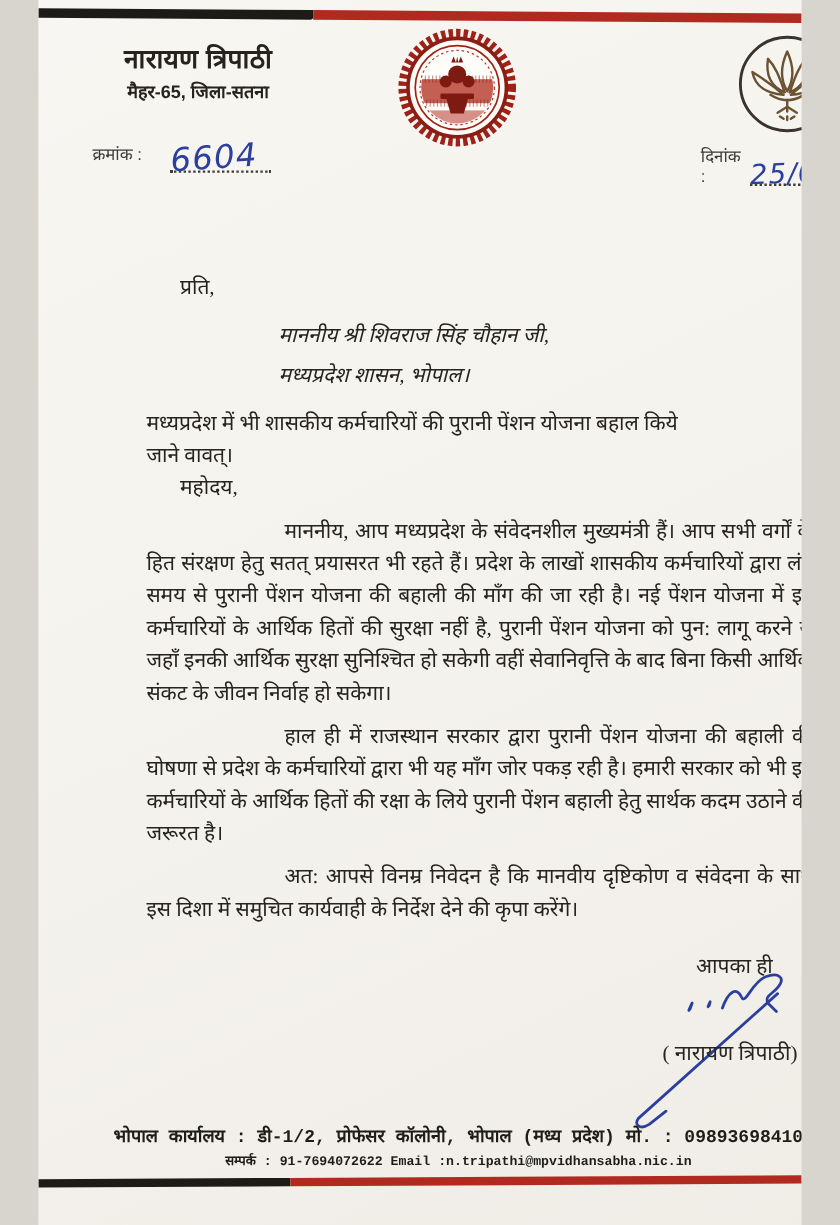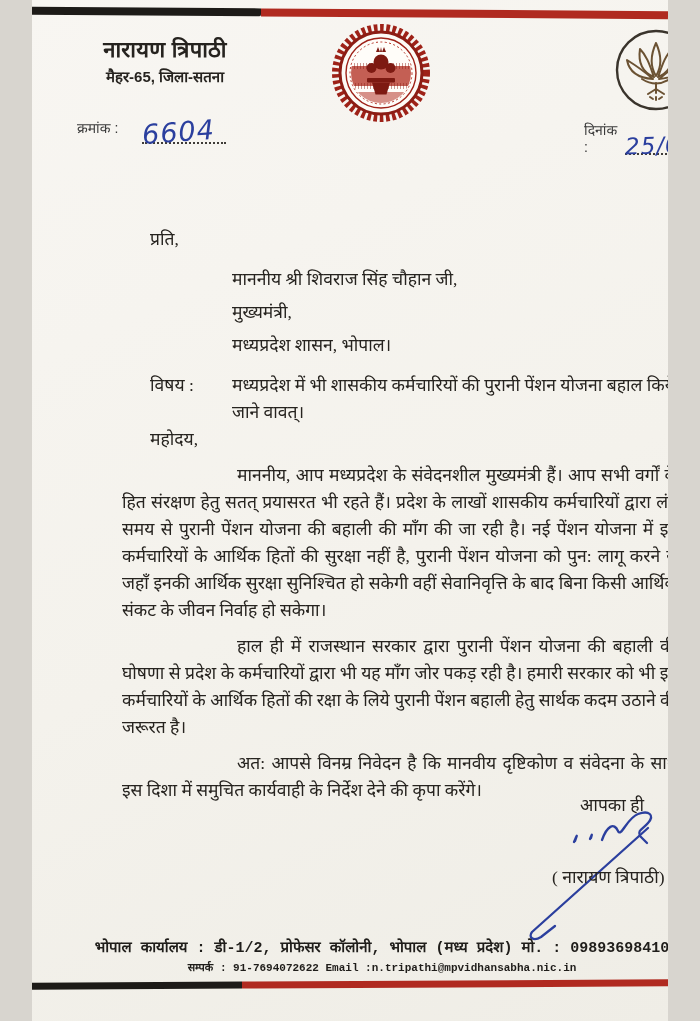--- a/index.html
+++ b/index.html
@@ -31,21 +31,21 @@
   .dotline{border-top:2px dotted #3f3c38;margin-top:-3px;}
   .serial{position:absolute;left:45px;top:118px;display:flex;align-items:flex-start;gap:16px;}
   .serial .hw{font-size:27px;transform:rotate(-4deg);line-height:1;}
   .serial .dotline{width:84px;}
   .dateref{position:absolute;left:552px;top:120px;display:flex;align-items:flex-end;}
   .dateref .hw{font-size:23px;transform:rotate(-2deg);line-height:1;white-space:nowrap;}
   .dateref .dotline{width:58px;align-self:flex-start;}
   
   .letter{position:absolute;left:90px;top:226px;width:562px;font-size:17.5px;line-height:27px;}
   .to-label{margin-left:28px;}
-  .addressee{margin-left:110px;margin-top:10px;line-height:33px;}
+  .addressee{margin-left:110px;margin-top:10px;line-height:33px;font-style:italic;}
   .subject-row{display:flex;margin-top:10px;}
   .subject-label{width:82px;margin-left:28px;flex:none;}
   .subject-text{width:452px;}
   .salutation{margin-left:28px;}
   .para{text-align:justify;text-indent:115px;margin:9px 6px 0 0;}
   .closing{margin-left:125px;margin-top:21px;}
   
   .signoff{position:absolute;left:548px;top:792px;font-size:17.5px;}
   .signatory{position:absolute;left:520px;top:864px;font-size:17.5px;white-space:nowrap;}
   .signature-svg{position:absolute;left:438px;top:796px;}
@@ -131,25 +131,23 @@
     <span class="hw-wrap">
       <span class="hw">25/02/2022</span>
       <span class="dotline"></span>
     </span>
   </div>
 
   <div class="letter">
     <div class="to-label">प्रति,</div>
     <div class="addressee">
       <div>माननीय श्री शिवराज सिंह चौहान जी,</div>
-      <div>मुख्यमंत्री,</div>
       <div>मध्यप्रदेश शासन, भोपाल।</div>
     </div>
     <div class="subject-row">
-      <div class="subject-label">विषय :</div>
       <div class="subject-text">मध्यप्रदेश में भी शासकीय कर्मचारियों की पुरानी पेंशन योजना बहाल किये जाने वावत्।</div>
     </div>
     <div class="salutation">महोदय,</div>
     <p class="para">माननीय, आप मध्यप्रदेश के संवेदनशील मुख्यमंत्री हैं। आप सभी वर्गों के हित संरक्षण हेतु सतत् प्रयासरत भी रहते हैं। प्रदेश के लाखों शासकीय कर्मचारियों द्वारा लंबे समय से पुरानी पेंशन योजना की बहाली की माँग की जा रही है। नई पेंशन योजना में इन कर्मचारियों के आर्थिक हितों की सुरक्षा नहीं है, पुरानी पेंशन योजना को पुन: लागू करने से जहाँ इनकी आर्थिक सुरक्षा सुनिश्चित हो सकेगी वहीं सेवानिवृत्ति के बाद बिना किसी आर्थिक संकट के जीवन निर्वाह हो सकेगा।</p>
     <p class="para">हाल ही में राजस्थान सरकार द्वारा पुरानी पेंशन योजना की बहाली की घोषणा से प्रदेश के कर्मचारियों द्वारा भी यह माँग जोर पकड़ रही है। हमारी सरकार को भी इन कर्मचारियों के आर्थिक हितों की रक्षा के लिये पुरानी पेंशन बहाली हेतु सार्थक कदम उठाने की जरूरत है।</p>
     <p class="para">अत: आपसे विनम्र निवेदन है कि मानवीय दृष्टिकोण व संवेदना के साथ इस दिशा में समुचित कार्यवाही के निर्देश देने की कृपा करेंगे।</p>
   </div>
 
   <div class="signoff">आपका ही</div>
   <svg class="signature-svg" width="250" height="160" viewBox="0 0 250 160">

